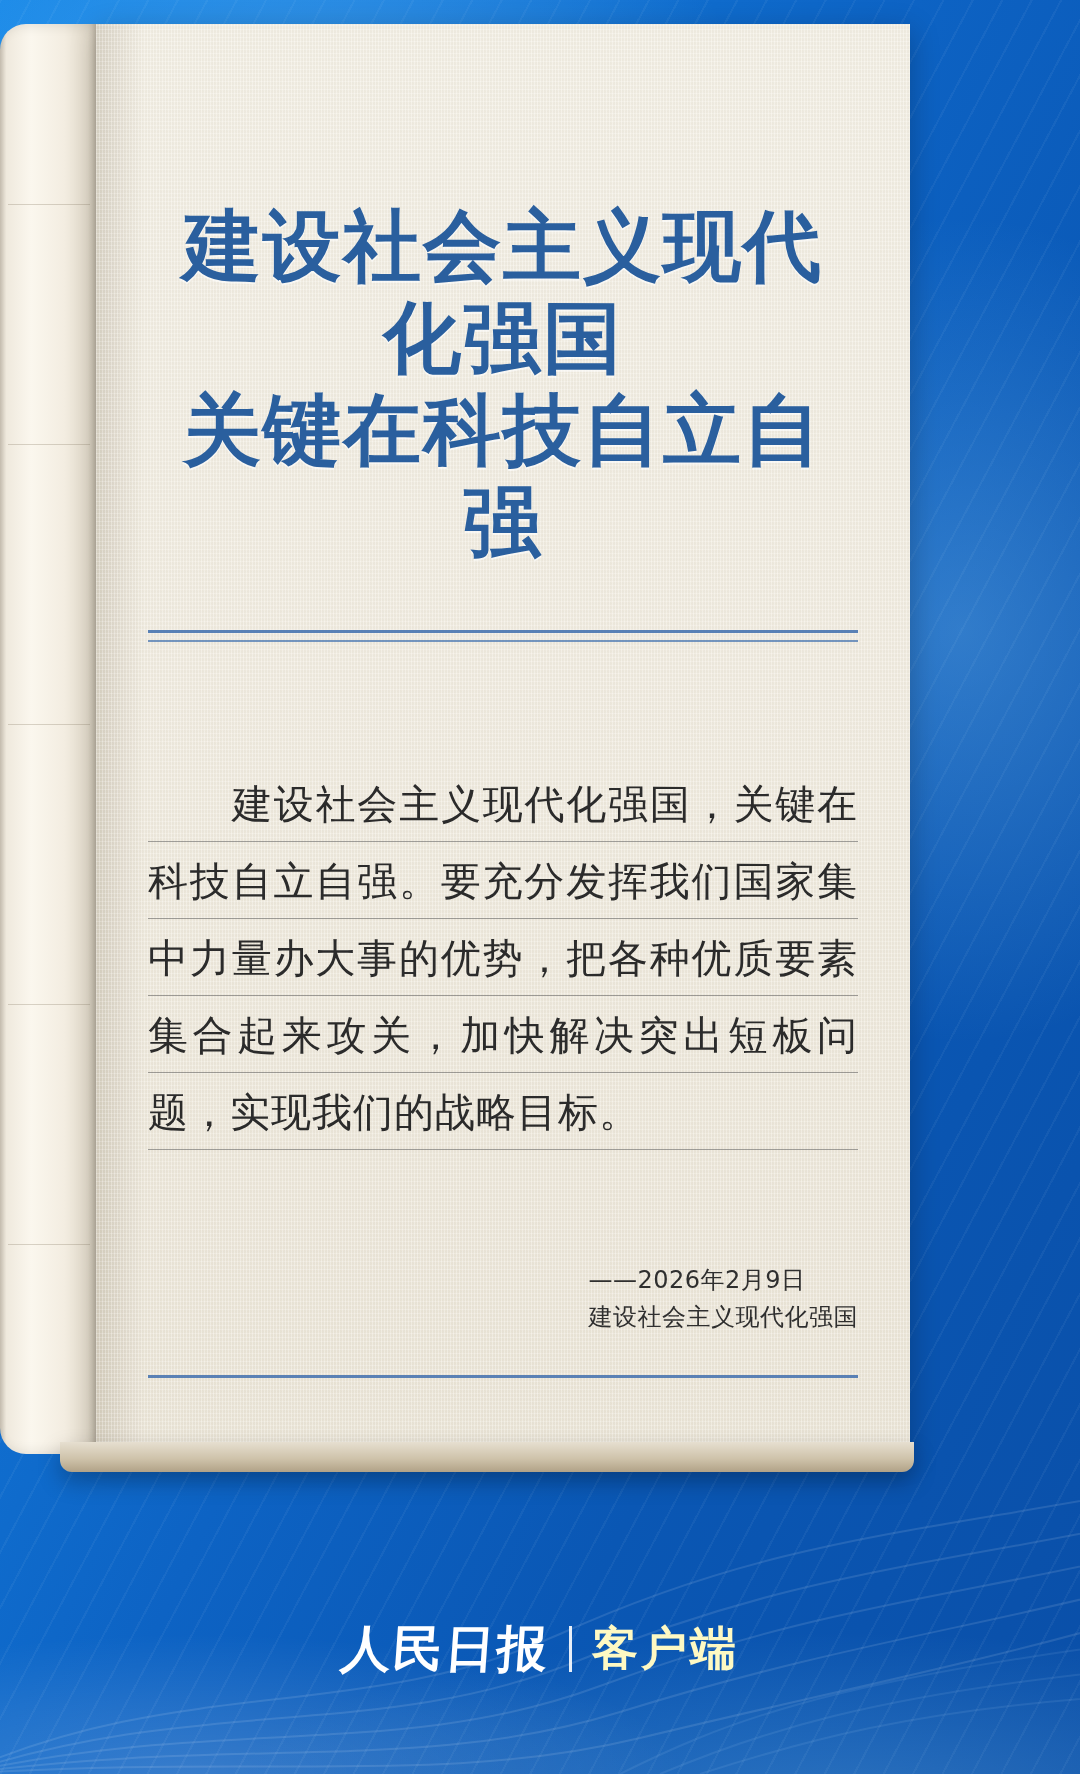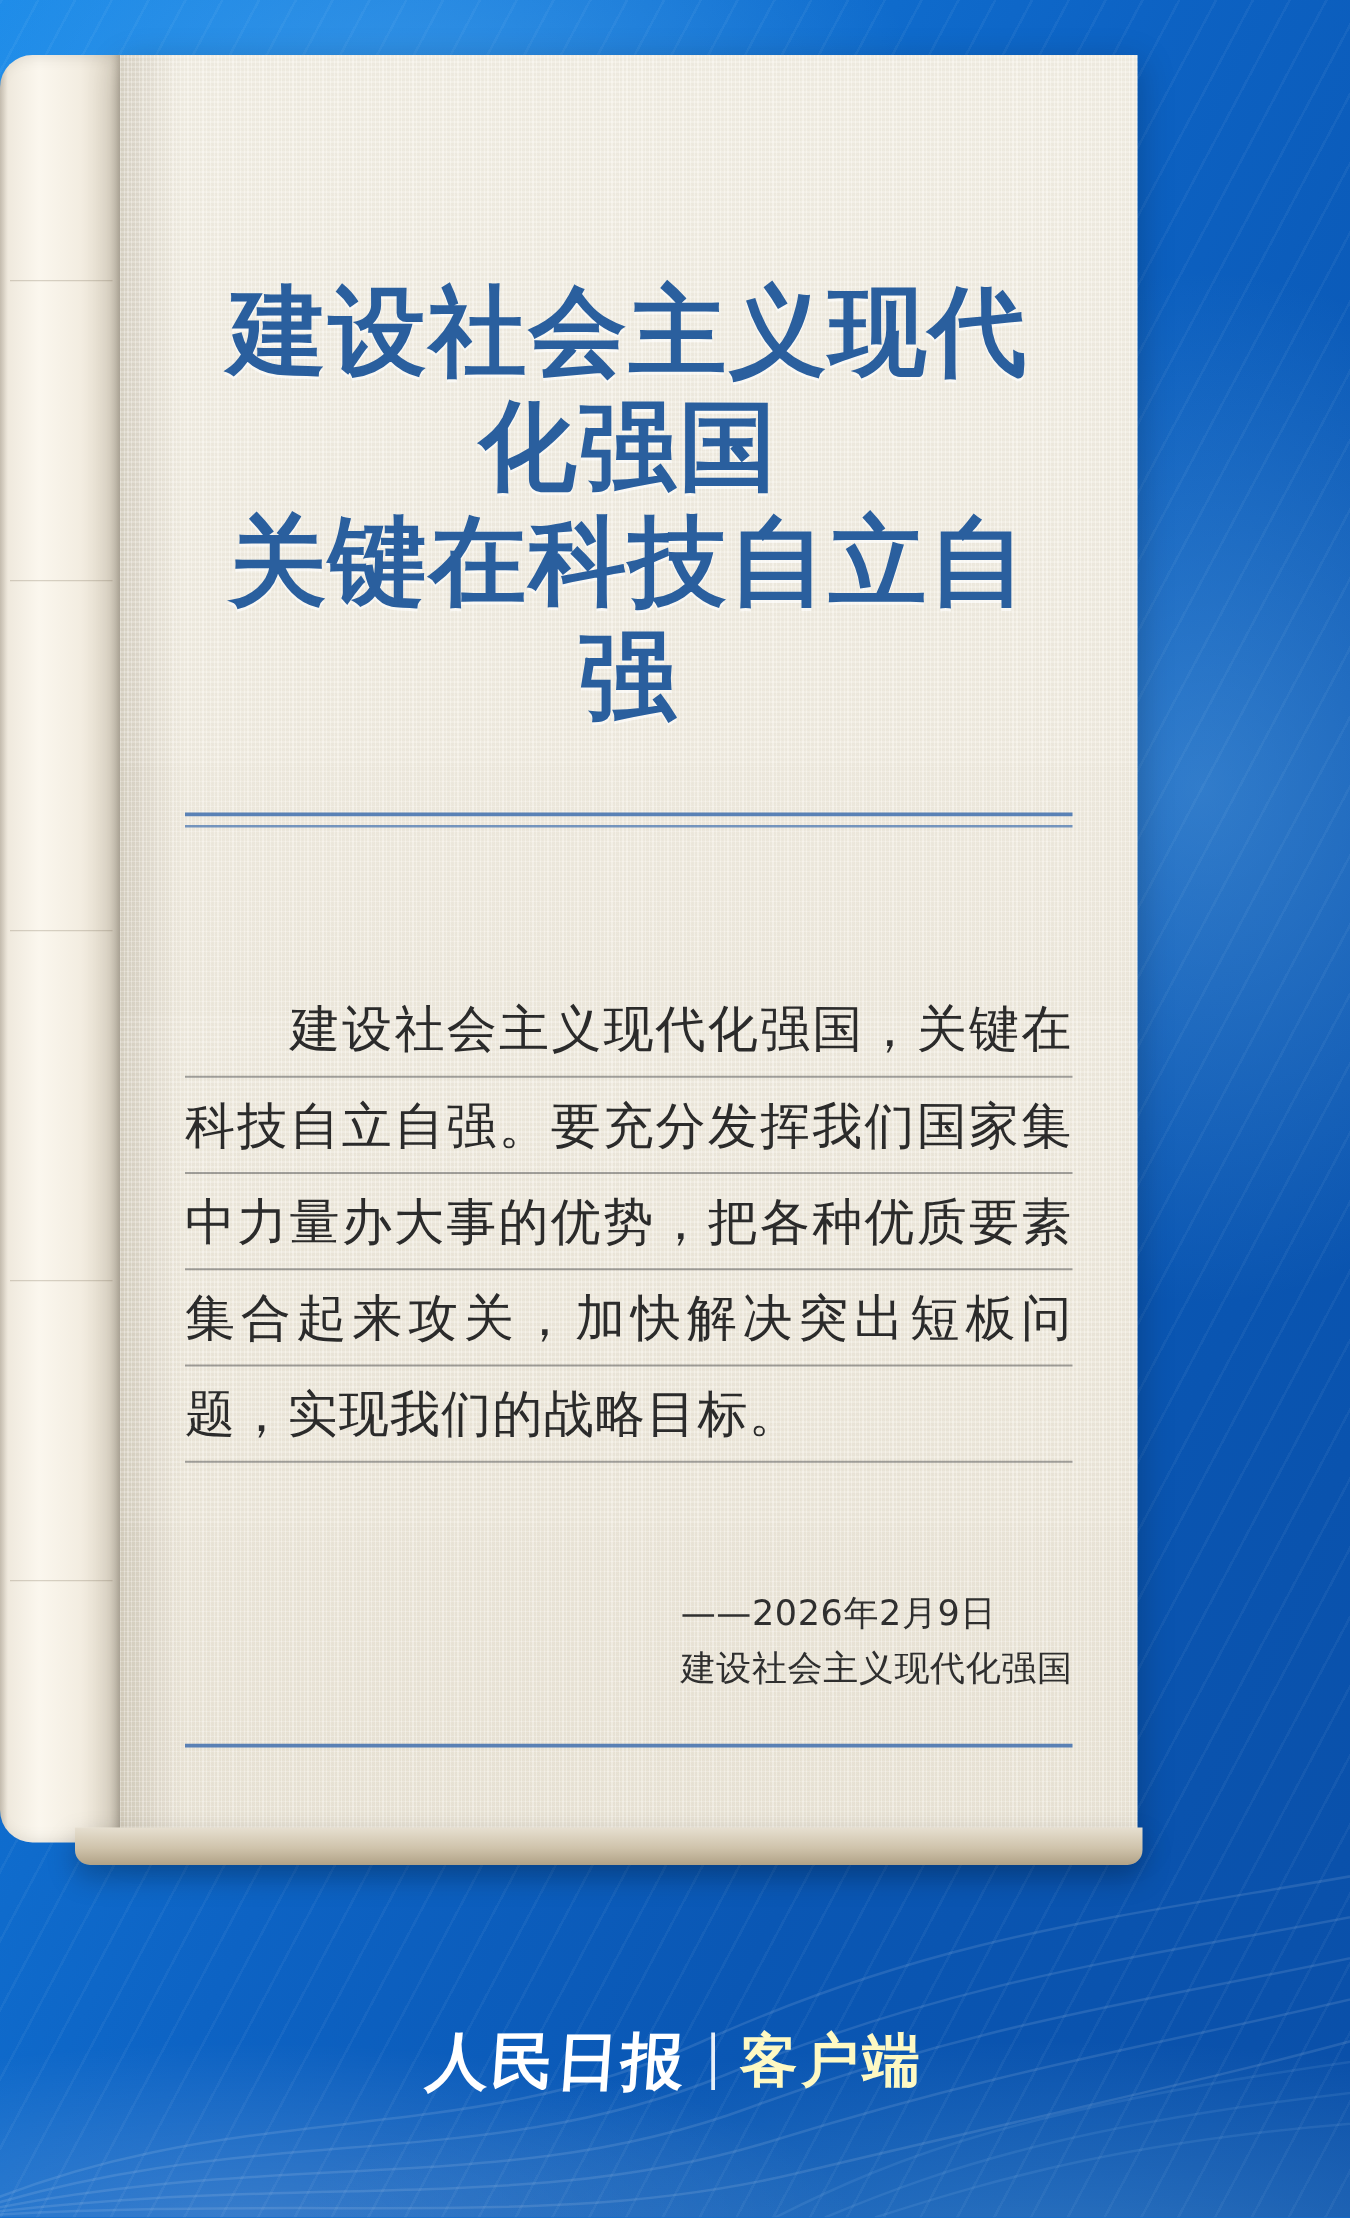--- a/index.html
+++ b/index.html
@@ -37,21 +37,21 @@
       radial-gradient(ellipse 700px 200px at 18% 100%, rgba(255,255,255,0.18), rgba(255,255,255,0) 70%),
       radial-gradient(ellipse 900px 240px at 78% 108%, rgba(160,225,255,0.22), rgba(160,225,255,0) 70%);
   }
   .bg-lines {
     position:absolute; left:0; bottom:0; width:100%; height:300px; opacity:.5;
   }
 
   
   .book {
     position:absolute;
-    left:0px; top:44px;
+    left:0px; top:24px;
     width:950px; height:1430px;
   }
   
   .page-stack {
     position:absolute; left:0; top:0; width:104px; height:100%;
     background:linear-gradient(90deg,#c8c0b2 0%, #efe9dd 6%, #fbf7ee 30%, #f3ede1 62%, #ded6c6 88%, #b9b0a0 100%);
     border-radius:26px 0 0 26px;
     box-shadow:inset -6px 0 14px rgba(0,0,0,0.12);
   }
   .page-stack:after {
@@ -112,21 +112,21 @@
     text-align:justify;
     text-indent:84px;
     background-image:repeating-linear-gradient(180deg, rgba(0,0,0,0) 0 75px, rgba(90,90,90,0.55) 75px 76px);
     background-size:100% 77px;
     letter-spacing:1px;
   }
 
   .attrib {
     position:absolute; right:52px; bottom:118px;
     text-align:left;
-    font-size:28px;
+    font-size:24px;
     line-height:1.55;
     color:#2f2f2f;
     font-family:"DejaVu Sans","Liberation Sans", sans-serif;
     margin-top:48px;
   }
   .attrib .date { letter-spacing:.5px; }
   .attrib .src { letter-spacing:.5px; }
 
   .footer-rule {
     position:absolute; left:52px; right:52px; bottom:76px;

